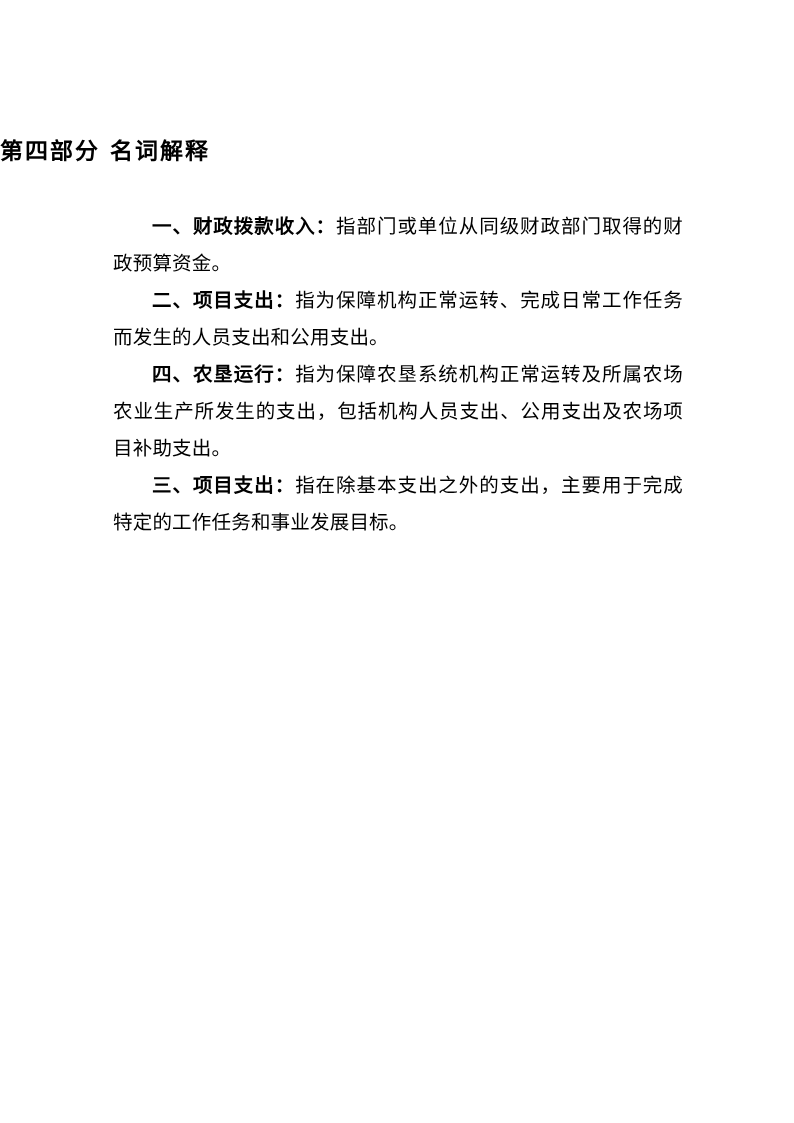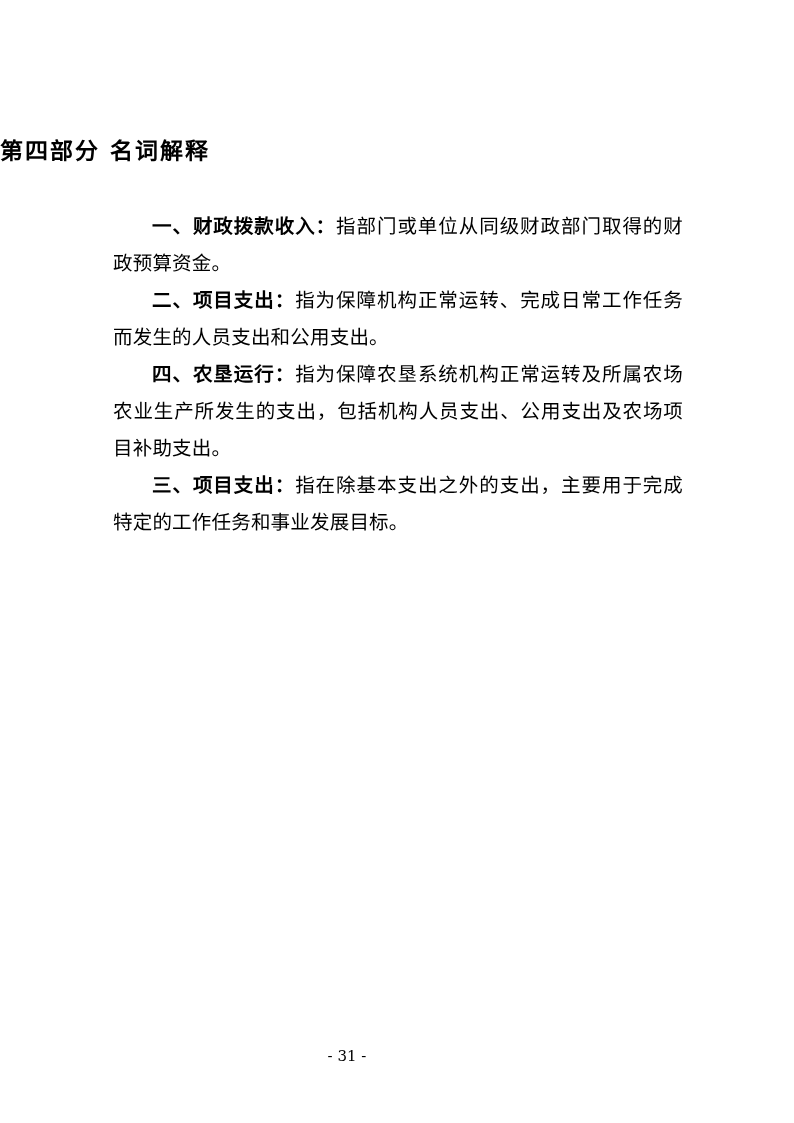--- a/index.html
+++ b/index.html
@@ -83,15 +83,14 @@
     <p class="para"><span class="lead">一、财政拨款收入：</span><span>指部门或单位从同级财政部门取得的财政预算资金。</span></p>
 
     <p class="para"><span class="lead">二、项目支出：</span><span>指为保障机构正常运转、完成日常工作任务而发生的人员支出和公用支出。</span></p>
 
     <p class="para"><span class="lead">四、农垦运行：</span><span>指为保障农垦系统机构正常运转及所属农场农业生产所发生的支出，包括机构人员支出、公用支出及农场项目补助支出。</span></p>
 
     <p class="para"><span class="lead">三、项目支出：</span><span>指在除基本支出之外的支出，主要用于完成特定的工作任务和事业发展目标。</span></p>
 
   </div>
 
-  <div class="page-number">- 31 -</div>
 
 </div>
 
 </body></html>

